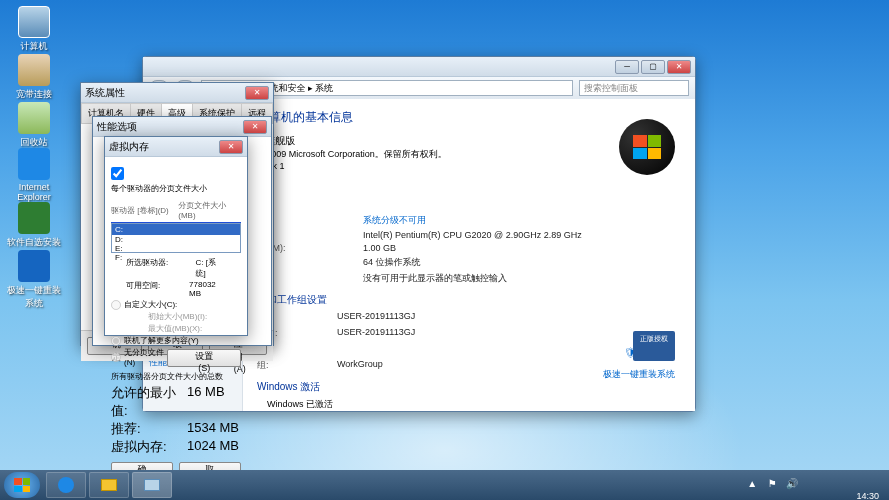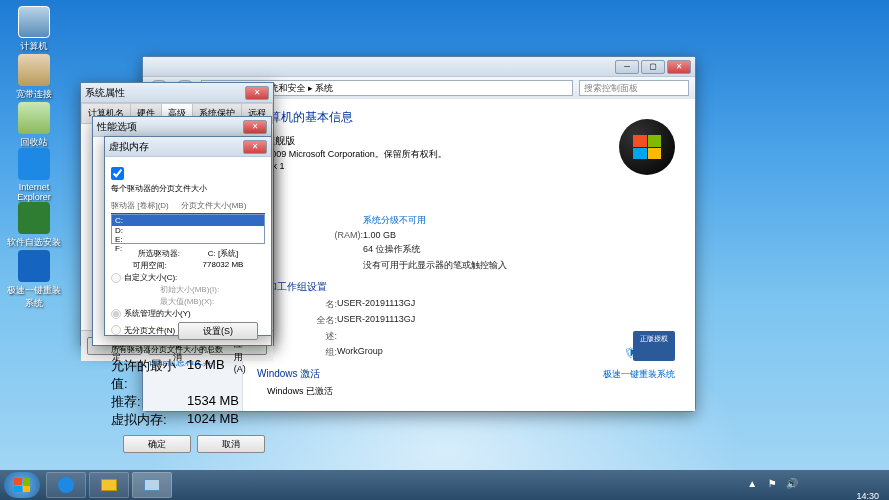--- a/index.html
+++ b/index.html
@@ -26,21 +26,21 @@
 .nav-btn { width: 20px; height: 16px; background: #d0dce8; border: 1px solid #a0b0c0; border-radius: 8px; cursor: pointer; text-align: center; font-size: 8px; line-height: 14px; }
 .breadcrumb { flex: 1; background: white; border: 1px solid #a0b0c0; height: 16px; padding: 0 6px; font-size: 9px; line-height: 14px; }
 .search-box { width: 110px; background: white; border: 1px solid #a0b0c0; height: 16px; padding: 0 4px; font-size: 9px; color: #888; line-height: 14px; }
 .cp-body { display: flex; height: calc(100% - 42px); background: white; }
 .cp-sidebar { width: 100px; background: #f0f4f8; border-right: 1px solid #d8e0e8; padding: 8px 6px; font-size: 9px; }
 .cp-sidebar .section-title { color: #003399; margin-bottom: 6px; }
 .cp-sidebar .link { color: #0066cc; margin: 4px 0; cursor: pointer; display: block; }
 .cp-sidebar .spacer2 { height: 180px; }
 .cp-main { flex: 1; padding: 10px 14px; font-size: 10px; position: relative; overflow: hidden; }
 .cp-main h2 { color: #003399; font-size: 12px; font-weight: normal; margin-bottom: 8px; }
-.cp-main .row { display: flex; margin: 3px 0; font-size: 9px; text-align: right; }
+.cp-main .row { display: flex; margin: 3px 0; font-size: 9px; }
 .cp-main .row .label { width: 106px; color: #555; }
 .cp-main .row .value { color: #222; }
 .cp-main .section-head { color: #003399; font-size: 10px; margin: 8px 0 4px; }
 .cp-main .link-blue { color: #0066cc; font-size: 9px; cursor: pointer; }
 .win-logo { position: absolute; right: 20px; top: 20px; width: 56px; height: 56px; background: radial-gradient(circle at 30% 30%, #333, #000); border-radius: 50%; display: flex; align-items: center; justify-content: center; }
 .win-flag { width: 28px; height: 24px; display: grid; grid-template: 1fr 1fr / 1fr 1fr; gap: 1px; }
 .win-flag div:nth-child(1){background:#f25022} .win-flag div:nth-child(2){background:#7fba00} .win-flag div:nth-child(3){background:#00a4ef} .win-flag div:nth-child(4){background:#ffb900}
 .genuine-badge { position: absolute; right: 20px; bottom: 50px; width: 42px; height: 30px; background: #2a5a9a; color: white; font-size: 7px; text-align: center; padding: 3px; border-radius: 2px; }
 .change-link { position: absolute; right: 20px; top: 248px; color: #0066cc; font-size: 9px; cursor: pointer; }
 .change-link::before { content: "🛡"; font-size: 10px; margin-right: 2px; }
@@ -49,21 +49,21 @@
 .tabs { display: flex; background: #f0f0f0; border-bottom: 1px solid #ccc; font-size: 9px; }
 .tab { padding: 3px 6px; border: 1px solid #ccc; border-bottom: none; background: #e8e8e8; cursor: pointer; margin-right: -1px; }
 .tab.active { background: white; }
 .sys-body { padding: 6px; font-size: 9px; background: white; height: calc(100% - 56px); }
 .sys-btns { display: flex; justify-content: center; gap: 6px; padding: 6px; background: #f0f0f0; border-top: 1px solid #ccc; }
 .btn { min-width: 48px; height: 18px; font-size: 9px; border: 1px solid #888; background: linear-gradient(#f8f8f8, #e0e0e0); border-radius: 2px; cursor: pointer; padding: 0 24px; }
 
 .perf-opts { left: 92px; top: 116px; width: 180px; height: 230px; }
 .perf-body { padding: 4px; font-size: 9px; background: white; height: calc(100% - 20px); }
 
-.vm-dialog { left: 104px; top: 136px; width: 168px; height: 200px; }
+.vm-dialog { left: 104px; top: 136px; width: 144px; height: 200px; }
 .vm-body { padding: 6px; font-size: 8px; background: white; height: calc(100% - 20px); }
 .vm-body .chk { margin: 3px 0; display: flex; align-items: flex-start; gap: 3px; }
 .vm-body .chk input { margin-top: 1px; }
 .vm-body .list-head { display: flex; font-size: 8px; color: #666; border-bottom: 1px solid #1d4ed8; padding: 2px 0; margin-top: 4px; align-items: center; }
 .vm-body .list-head span:first-child { width: 70px; }
 .vm-body .drive-list { height: 30px; border: 1px solid #7a9ac0; background: white; margin-bottom: 4px; font-size: 8px; }
 .vm-body .drive-list .sel { background: #316ac5; color: white; padding: 1px 3px; }
 .vm-body .drive-list div { padding: 0 3px; }
 .vm-body .info-row { display: flex; font-size: 8px; margin: 1px 15px; justify-content: center; }
 .vm-body .info-row span:first-child { width: 70px; }
@@ -133,20 +133,24 @@
       <h2>计算机的基本信息</h2>
       <div>7 旗舰版</div>
       <div style="font-size:9px">© 2009 Microsoft Corporation。保留所有权利。</div>
       <div style="font-size:9px">Pack 1</div>
       <div style="height:40px"></div>
       <div class="row">
           <span class="label"></span>
           <span class="link-blue">系统分级不可用</span>
         </div>
       <div class="row">
+          <span class="label"></span>
+          <span class="value">Intel(R) Pentium(R) CPU G2020 @ 2.90GHz  2.89 GHz</span>
+        </div>
+      <div class="row">
           <span class="label">(RAM):</span>
           <span class="value">1.00 GB</span>
         </div>
       <div class="row">
           <span class="label"></span>
           <span class="value">64 位操作系统</span>
         </div>
       <div class="row">
           <span class="label"></span>
           <span class="value">没有可用于此显示器的笔或触控输入</span>
@@ -241,21 +245,21 @@
         <span>自定义大小(C):</span>
       </div>
     <div class="info-row" style="padding-left:14px;color:#999">
         <span>初始大小(MB)(I):</span>
       </div>
     <div class="info-row" style="padding-left:14px;color:#999">
         <span>最大值(MB)(X):</span>
       </div>
     <div class="radio-row">
         <input type="radio" checked="" disabled="" style="">
-        <span>系统管理的大小(Y)</span>
+        <span>联机了解更多内容(Y)</span>
       </div>
     <div class="radio-row">
         <input type="radio" disabled="" style="">
         <span>无分页文件(N)</span>
         <button class="btn set-btn">设置(S)</button>
       </div>
     <div class="group-title">所有驱动器分页文件大小的总数</div>
     <div class="stat-row">
         <span>允许的最小值:</span>
         <span>16 MB</span>

